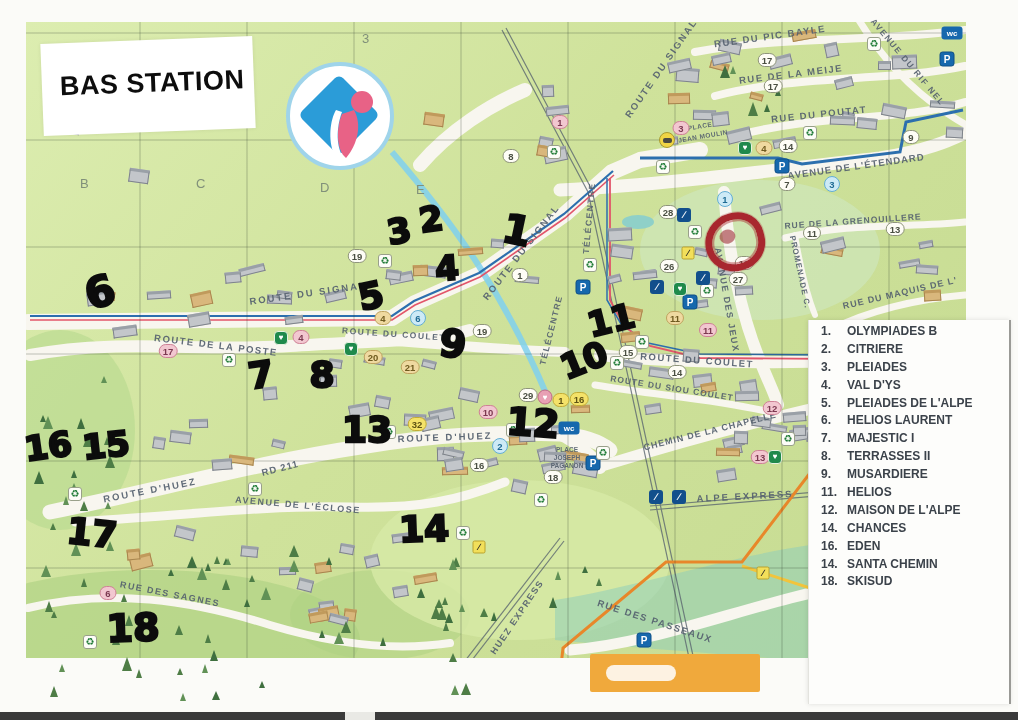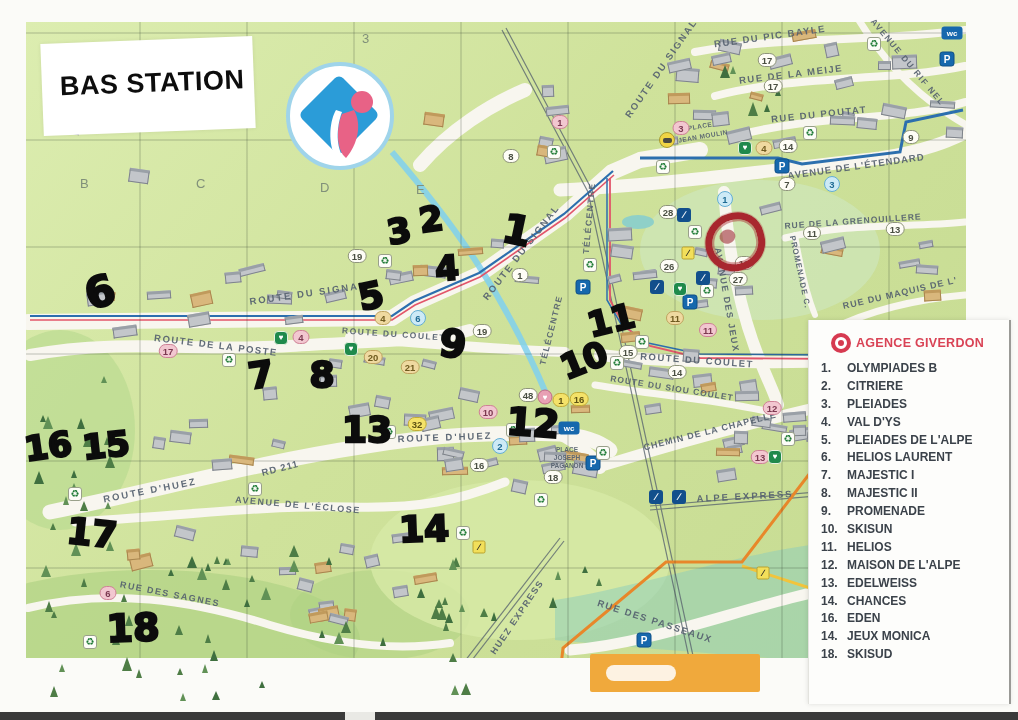--- a/index.html
+++ b/index.html
@@ -464,21 +464,21 @@
       <div class="badge b-pink" style="left: 772px; top: 408px;">12</div>
       <div class="badge b-pink" style="left: 760px; top: 457px;">13</div>
       <div class="badge b-white" style="left: 520px; top: 275px;">1</div>
       <div class="badge b-white" style="left: 482px; top: 331px;">19</div>
       <div class="badge b-pink" style="left: 301px; top: 337px;">4</div>
       <div class="badge b-tan" style="left: 383px; top: 318px;">4</div>
       <div class="badge b-blue" style="left: 418px; top: 318px;">6</div>
       <div class="badge b-pink" style="left: 168px; top: 351px;">17</div>
       <div class="badge b-tan" style="left: 373px; top: 357px;">20</div>
       <div class="badge b-tan" style="left: 410px; top: 367px;">21</div>
-      <div class="badge b-white" style="left: 528px; top: 395px;">48</div>
+      <div class="badge b-white" style="left: 528px; top: 395px;">29</div>
       <div class="badge b-yellow" style="left: 561px; top: 400px;">1</div>
       <div class="badge b-yellow" style="left: 579px; top: 399px;">16</div>
       <div class="badge b-pink" style="left: 488px; top: 412px;">10</div>
       <div class="badge b-yellow" style="left: 417px; top: 424px;">32</div>
       <div class="badge b-blue" style="left: 500px; top: 446px;">2</div>
       <div class="badge b-white" style="left: 479px; top: 465px;">16</div>
       <div class="badge b-white" style="left: 553px; top: 477px;">18</div>
       <div class="badge b-pink" style="left: 108px; top: 593px;">6</div>
     </div>
   <div id="icons" class="layer">
@@ -558,24 +558,20 @@
     <svg width="112" height="116" viewBox="0 0 112 116">
       <circle cx="56" cy="58" r="52" fill="#ffffff" stroke="#9fd4ea" stroke-width="4"></circle>
       <rect x="26" y="28" width="58" height="58" rx="6" transform="rotate(45 55 57)" fill="#2b9cd8"></rect>
       <circle cx="78" cy="44" r="11" fill="#e86286"></circle>
       <path d="M70,52 C78,66 74,86 62,100 C52,92 52,70 58,56 Z" fill="#e86286"></path>
       <path d="M58,54 C52,70 52,90 60,100 L50,96 C44,82 46,62 52,52 Z" fill="#ffffff"></path>
     </svg>
   </div>
 
   <div class="legend">
-    <div class="lhead">
-      <span class="ldot"></span>
-      <span class="lname">AGENCE GIVERDON</span>
-    </div>
     <div id="llist">
         <div class="litem">
           <span class="lnum">1.</span>
           <span class="llabel">OLYMPIADES B</span>
         </div>
         <div class="litem">
           <span class="lnum">2.</span>
           <span class="llabel">CITRIERE</span>
         </div>
         <div class="litem">
@@ -593,53 +589,45 @@
         <div class="litem">
           <span class="lnum">6.</span>
           <span class="llabel">HELIOS LAURENT</span>
         </div>
         <div class="litem">
           <span class="lnum">7.</span>
           <span class="llabel">MAJESTIC I</span>
         </div>
         <div class="litem">
           <span class="lnum">8.</span>
-          <span class="llabel">MAJESTIC II</span>
+          <span class="llabel">TERRASSES II</span>
         </div>
         <div class="litem">
           <span class="lnum">9.</span>
-          <span class="llabel">PROMENADE</span>
-        </div>
-        <div class="litem">
-          <span class="lnum">10.</span>
-          <span class="llabel">SKISUN</span>
+          <span class="llabel">MUSARDIERE</span>
         </div>
         <div class="litem">
           <span class="lnum">11.</span>
           <span class="llabel">HELIOS</span>
         </div>
         <div class="litem">
           <span class="lnum">12.</span>
           <span class="llabel">MAISON DE L'ALPE</span>
         </div>
         <div class="litem">
-          <span class="lnum">13.</span>
-          <span class="llabel">EDELWEISS</span>
-        </div>
-        <div class="litem">
           <span class="lnum">14.</span>
           <span class="llabel">CHANCES</span>
         </div>
         <div class="litem">
           <span class="lnum">16.</span>
           <span class="llabel">EDEN</span>
         </div>
         <div class="litem">
           <span class="lnum">14.</span>
-          <span class="llabel">JEUX MONICA</span>
+          <span class="llabel">SANTA CHEMIN</span>
         </div>
         <div class="litem">
           <span class="lnum">18.</span>
           <span class="llabel">SKISUD</span>
         </div>
       </div>
   </div>
 
   <div class="scanstrip"></div>
 </div>

